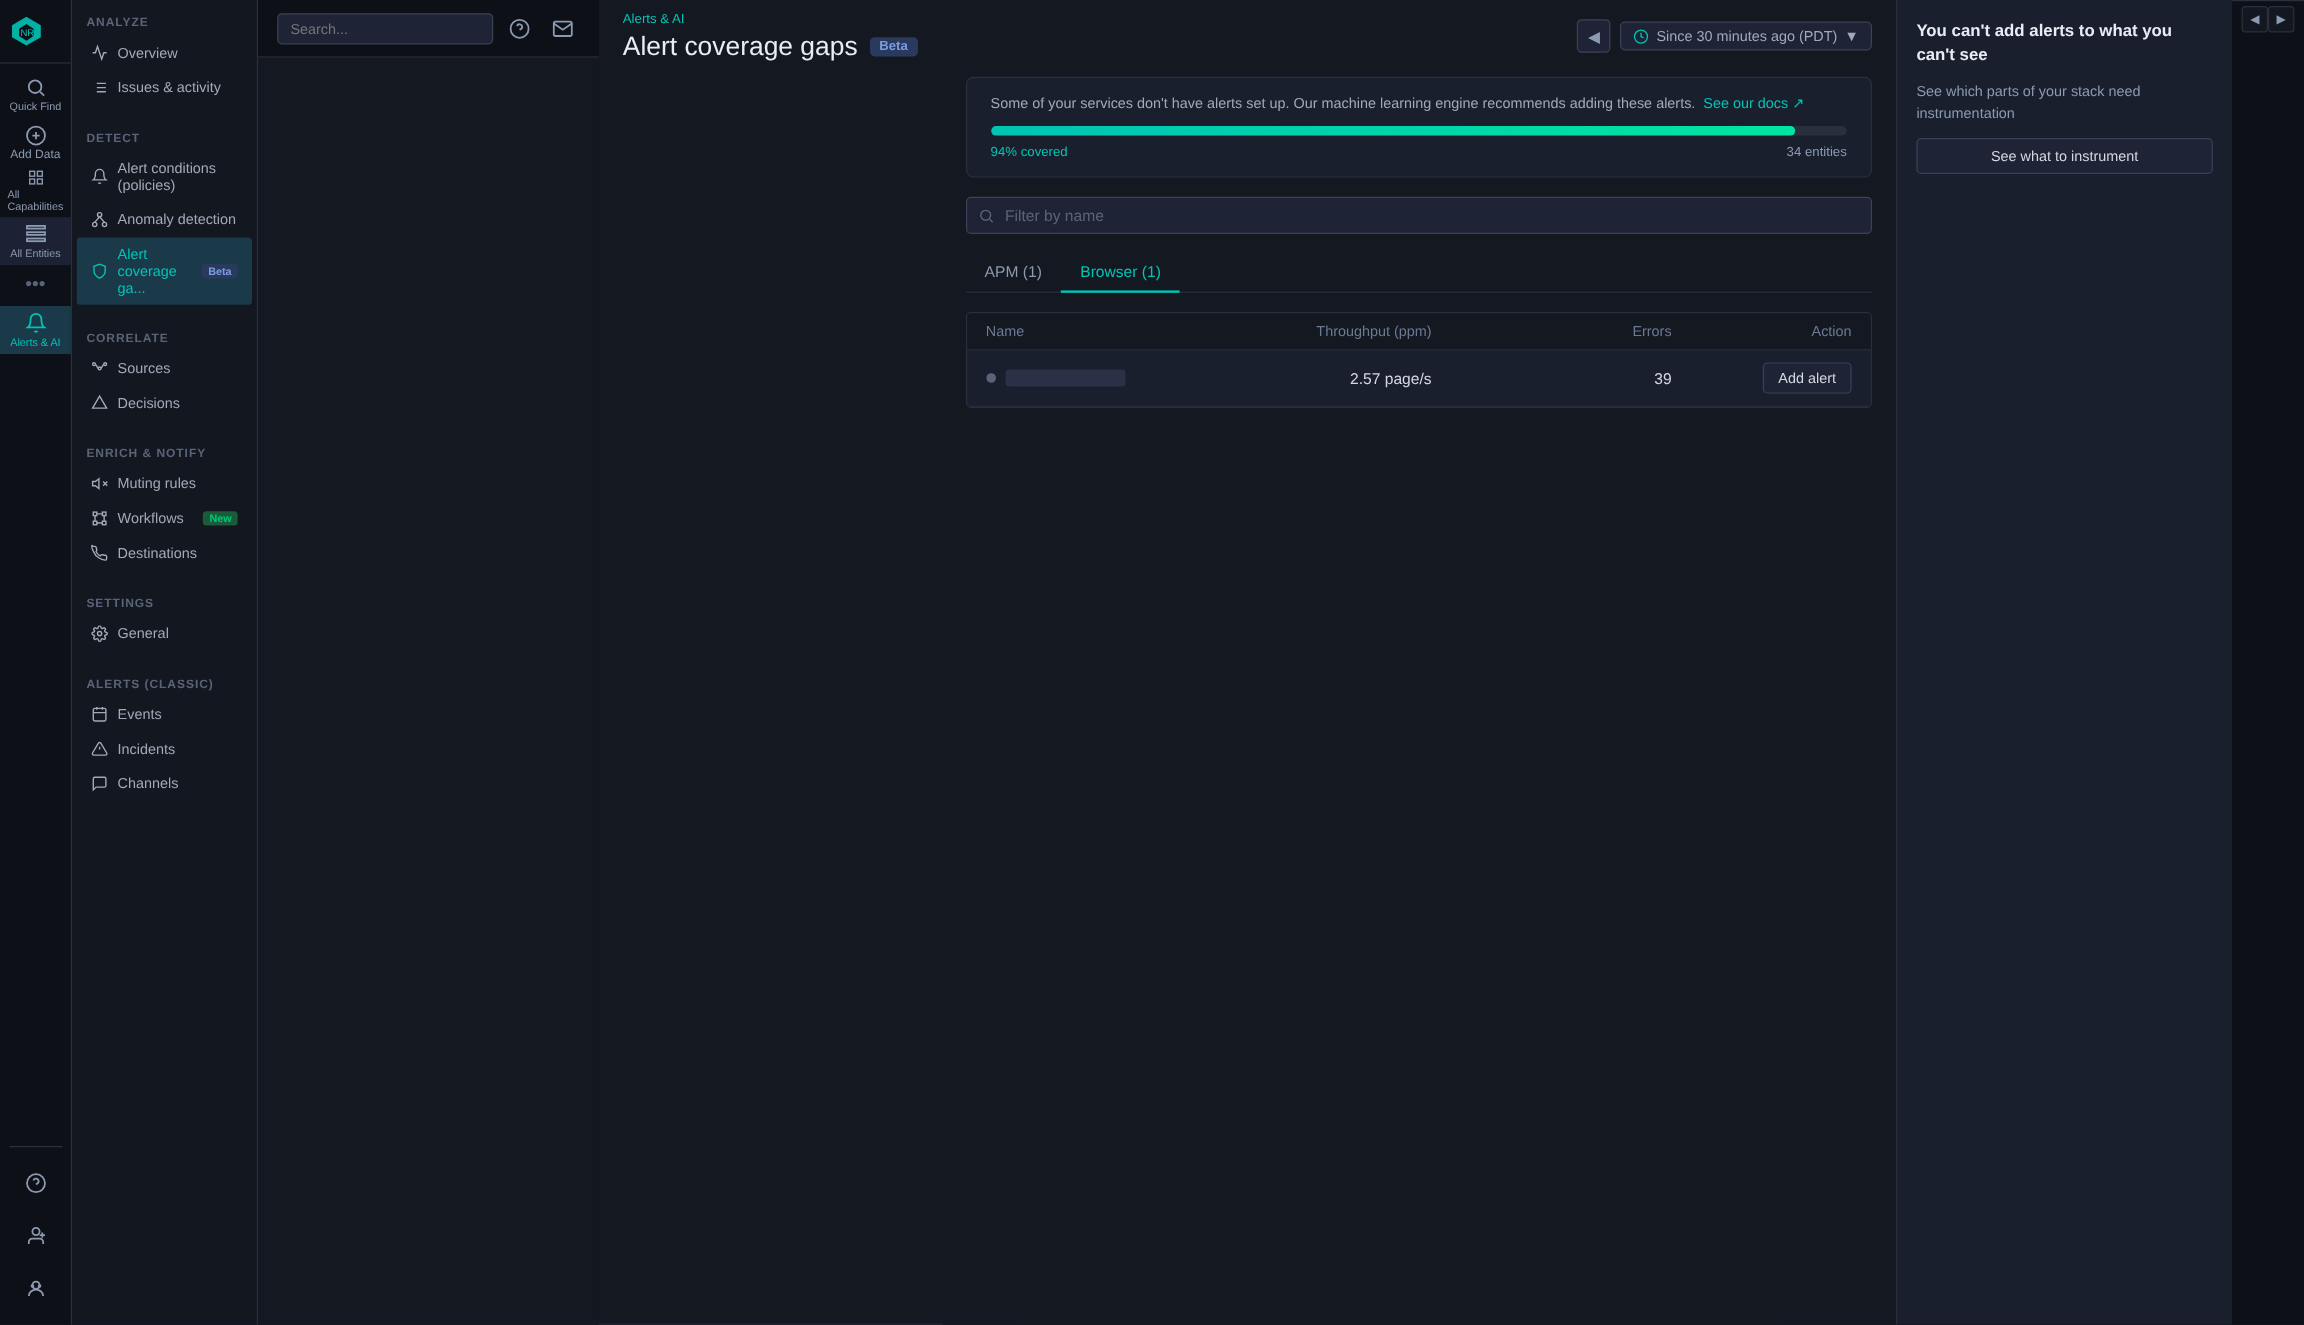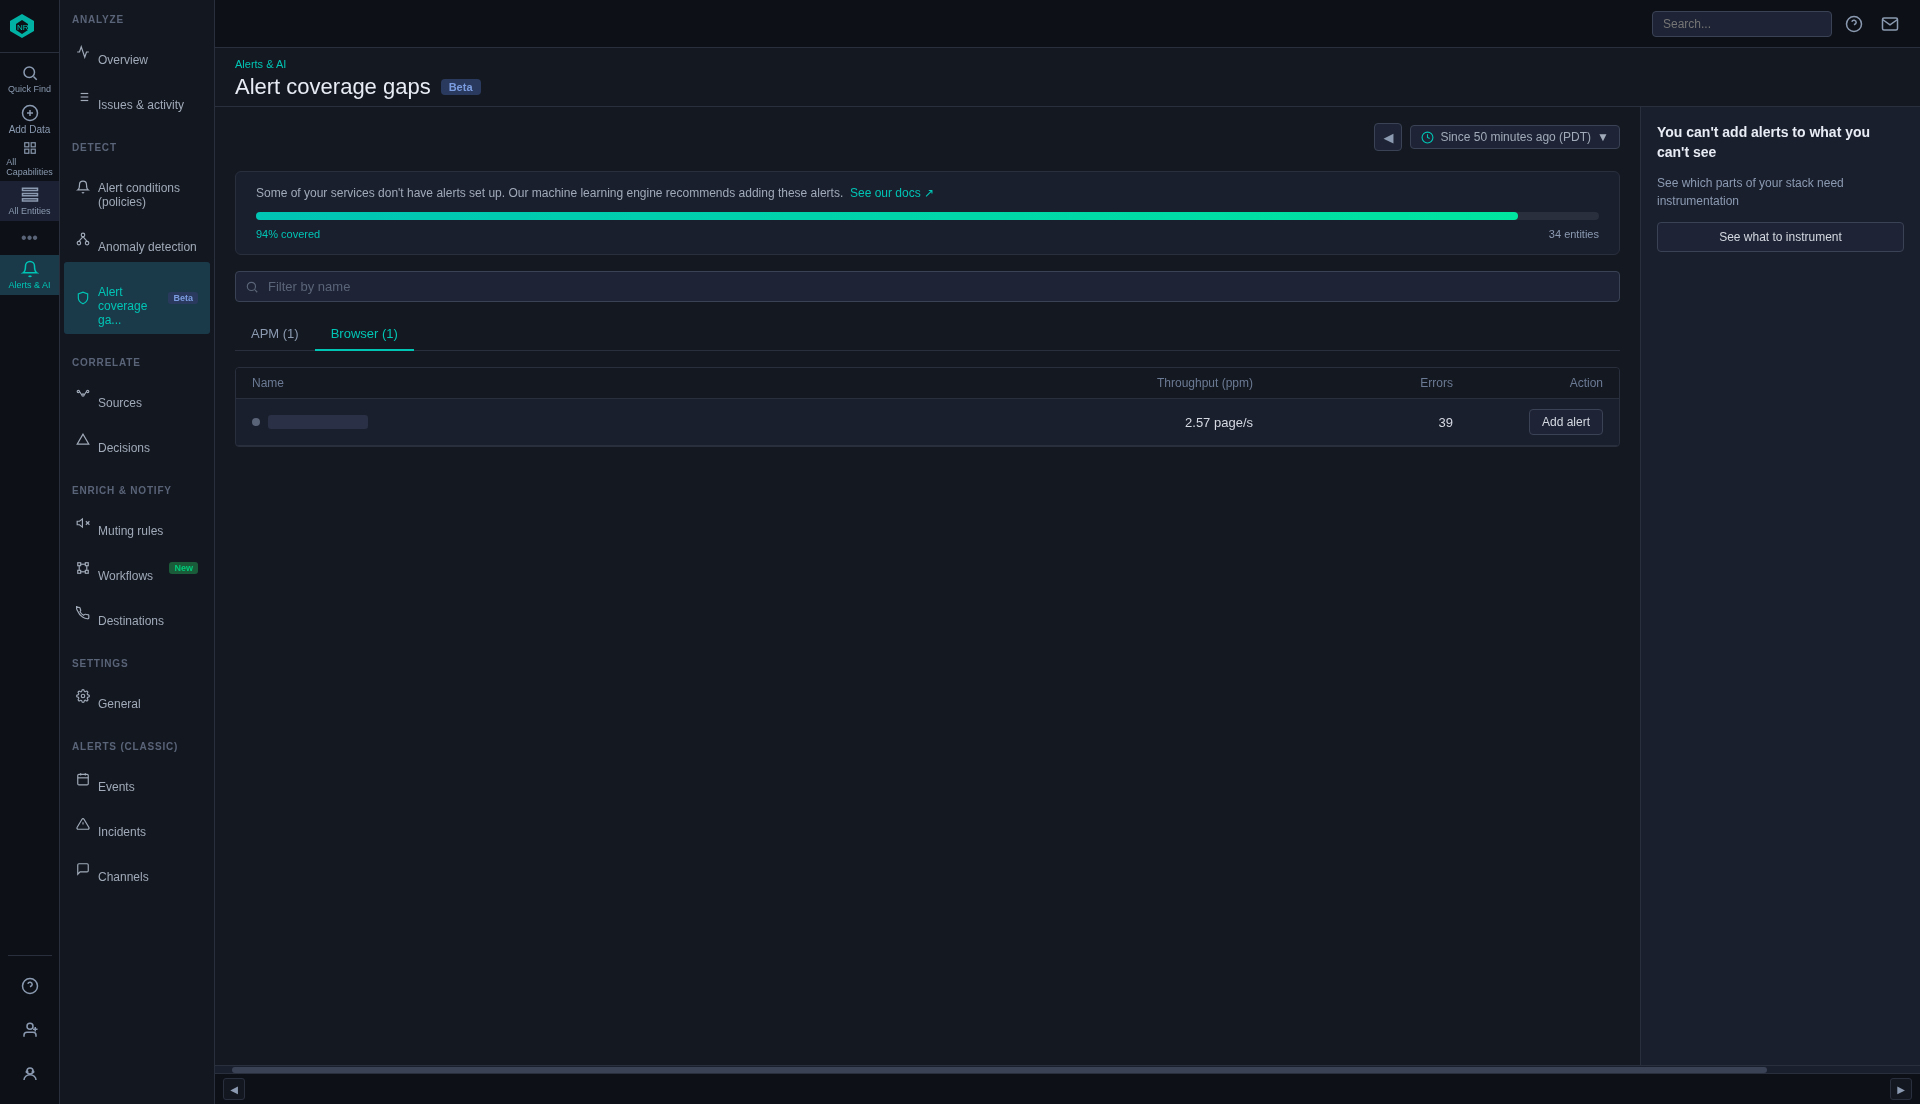--- a/index.html
+++ b/index.html
@@ -107,21 +107,21 @@
       cursor: pointer;
       color: #a0aab8;
       border-radius: 3px;
       margin: 1px 4px;
     }
     .nav-item.active {
       background: #1a3a4a;
       color: #00c4b4;
     }
     .nav-item svg { width: 14px; height: 14px; flex-shrink: 0; }
-    .nav-item-label { font-size: 12px; margin-top: 16px; }
+    .nav-item-label { font-size: 12px; }
     .badge-new {
       background: #1a5c3a;
       color: #00c97a;
       font-size: 9px;
       padding: 1px 5px;
       border-radius: 3px;
       font-weight: 600;
       margin-left: auto;
     }
     .badge-beta {
@@ -130,21 +130,21 @@
       font-size: 9px;
       padding: 1px 5px;
       border-radius: 3px;
       font-weight: 600;
     }
 
     
     .main-content {
       flex: 1;
       display: flex;
-      flex-direction: column;
+      flex-direction: row;
       background: #141820;
       overflow: hidden;
     }
 
     
     .top-bar {
       background: #0d1117;
       padding: 0 16px;
       height: 48px;
       display: flex;
@@ -742,21 +742,21 @@
 
       <div class="main-panel">
 
         <div class="time-bar">
           <div class="collapse-btn">◀</div>
           <div class="time-selector">
             <svg viewBox="0 0 24 24" fill="none" stroke="currentColor" stroke-width="2">
                 <circle cx="12" cy="12" r="10"></circle>
                 <polyline points="12 6 12 12 16 14"></polyline>
               </svg>
-            <span>Since 50 minutes ago (PDT)</span>
+            <span>Since 30 minutes ago (PDT)</span>
             <span>▼</span>
           </div>
         </div>
 
         <div class="info-banner">
           <div class="info-banner-text">
             <span>Some of your services don't have alerts set up. Our machine learning engine recommends adding these alerts.</span>
             &nbsp;<a href="#"><span>See our docs</span> ↗</a>
           </div>
           <div class="coverage-bar-container">

